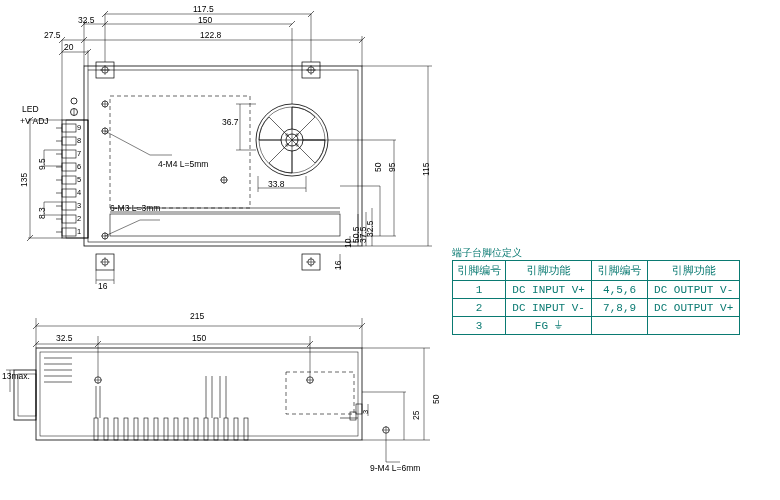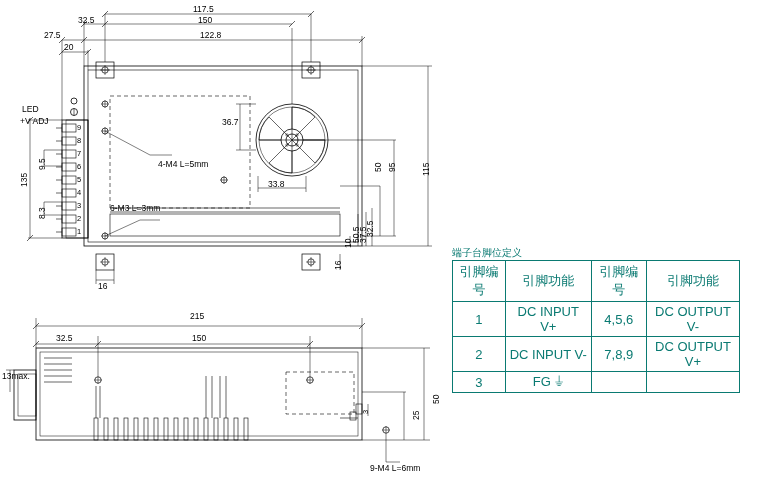--- a/index.html
+++ b/index.html
@@ -12,21 +12,21 @@
     overflow:hidden;
   }
   .stage{position:absolute;left:0;top:0;width:740px;height:500px;}
   svg{position:absolute;left:0;top:0;}
   .lbl{position:absolute;font-size:8.5px;line-height:1;white-space:nowrap;color:#000;}
   .lbl.sm{font-size:7.5px;}
   .lbl.vert{transform:rotate(-90deg);transform-origin:left top;}
   
   .tbl-wrap{position:absolute;left:452px;top:246px;}
   .tbl-title{font-size:10px;color:#0a7a72;white-space:nowrap;}
-  table.term{border-collapse:collapse;font-size:13px;color:#0a7a72;}
+  table.term{border-collapse:collapse;font-size:11px;color:#0a7a72;font-family:Liberation Mono, monospace;}
   table.term td{border:1px solid #0a7a72;padding:2px 3px;text-align:center;height:13px;}
   table.term td.hd{font-weight:normal;}
   .c1{width:52px;}
   .c2{width:86px;}
   .c3{width:52px;}
   .c4{width:92px;}
 </style>
 </head>
 <body>
 

